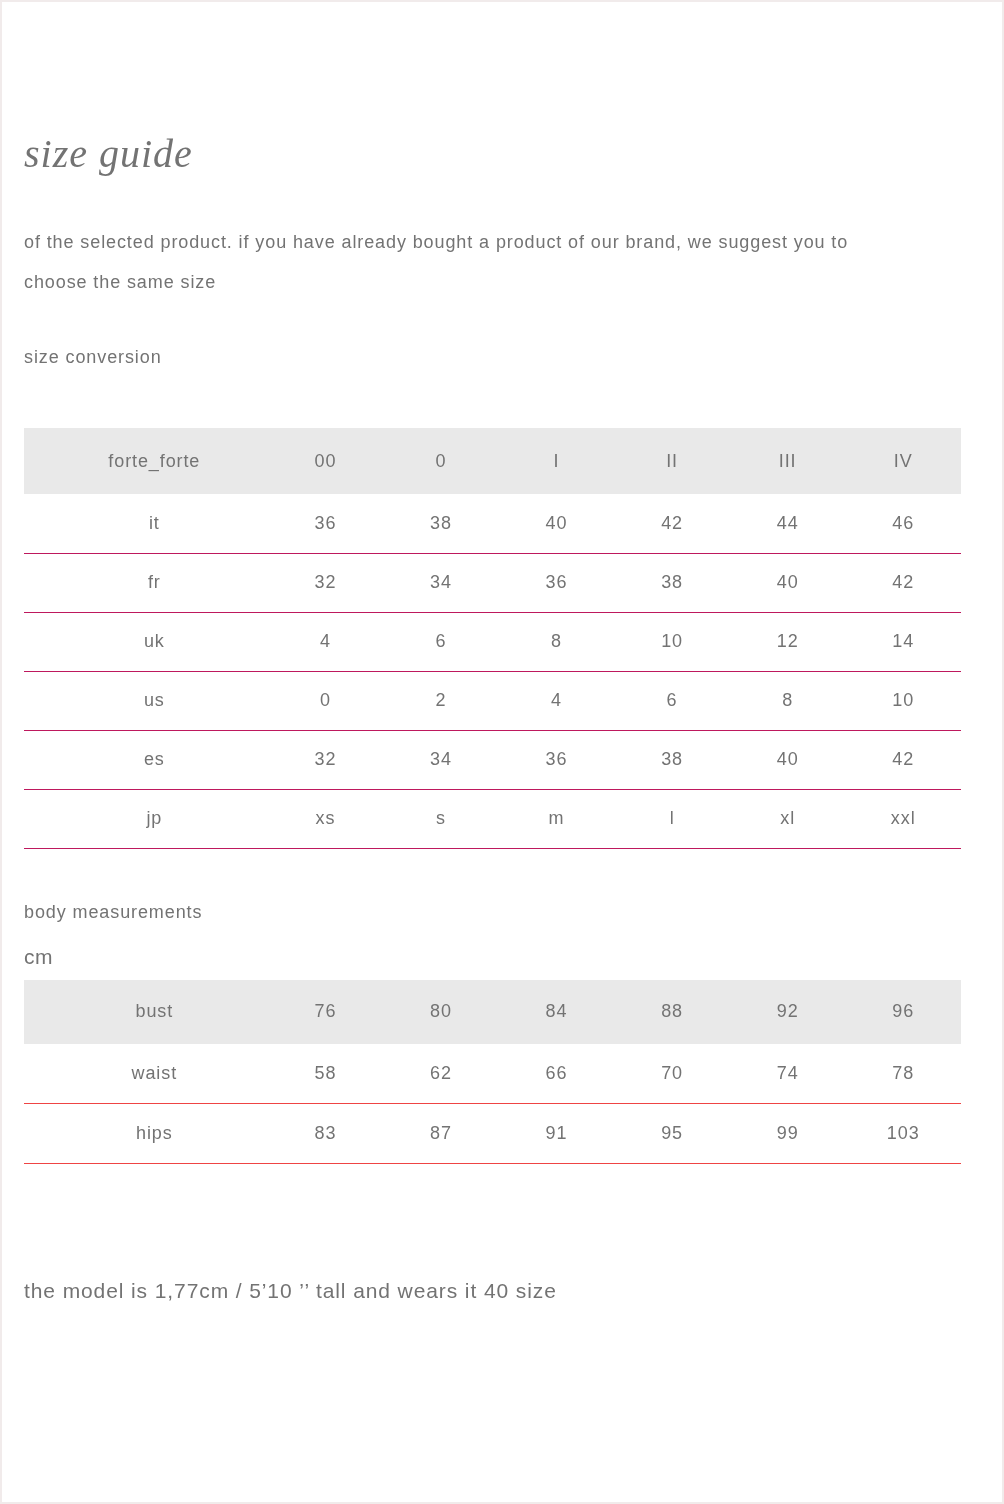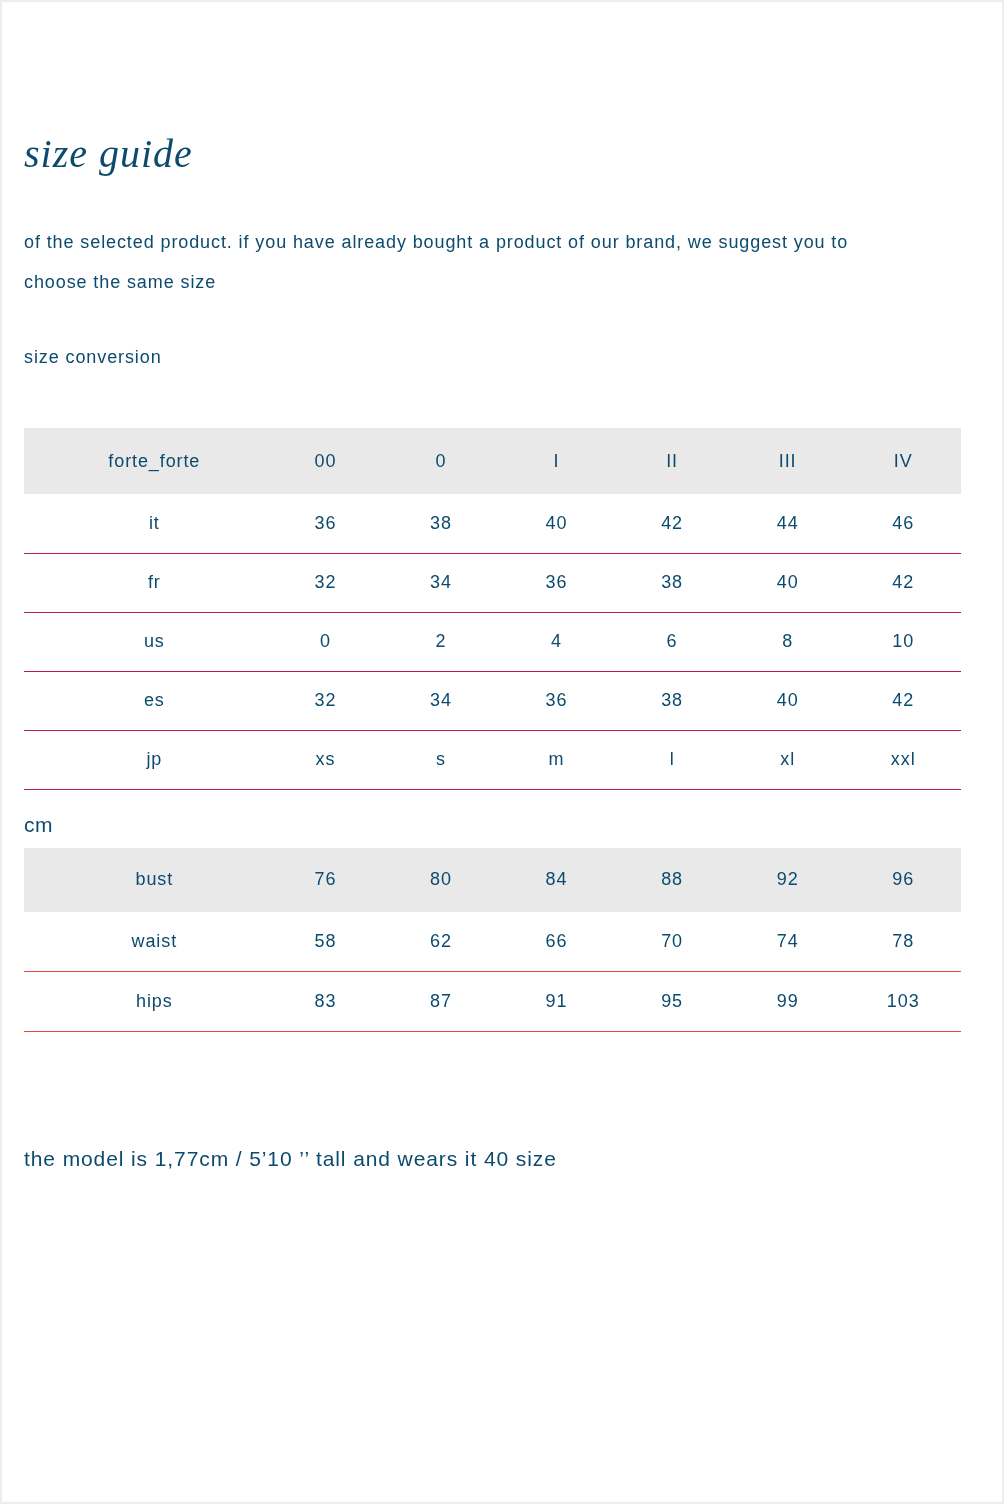--- a/index.html
+++ b/index.html
@@ -6,21 +6,21 @@
   html, body { margin: 0; padding: 0; background: #ffffff; }
   body { font-family: "Liberation Sans", sans-serif; }
 
   .page {
     position: relative;
     width: 1004px;
     height: 1504px;
     background: #ffffff;
     border: 2px solid #f1ebeb;
     padding: 0 41px 0 22px;
-    color: #0c4a6e;
+    color: #737373;
     overflow: hidden;
   }
 
   .title {
     font-family: "Liberation Serif", serif;
     font-style: italic;
     font-weight: normal;
     font-size: 40px;
     line-height: 48px;
     letter-spacing: 1px;
@@ -119,20 +119,29 @@
       <tr>
         <th class="label-cell">fr</th>
         <td class="val-cell">32</td>
         <td class="val-cell">34</td>
         <td class="val-cell">36</td>
         <td class="val-cell">38</td>
         <td class="val-cell">40</td>
         <td class="val-cell">42</td>
       </tr>
       <tr>
+        <th class="label-cell">uk</th>
+        <td class="val-cell">4</td>
+        <td class="val-cell">6</td>
+        <td class="val-cell">8</td>
+        <td class="val-cell">10</td>
+        <td class="val-cell">12</td>
+        <td class="val-cell">14</td>
+      </tr>
+      <tr>
         <th class="label-cell">us</th>
         <td class="val-cell">0</td>
         <td class="val-cell">2</td>
         <td class="val-cell">4</td>
         <td class="val-cell">6</td>
         <td class="val-cell">8</td>
         <td class="val-cell">10</td>
       </tr>
       <tr>
         <th class="label-cell">es</th>
@@ -148,20 +157,21 @@
         <td class="val-cell">xs</td>
         <td class="val-cell">s</td>
         <td class="val-cell">m</td>
         <td class="val-cell">l</td>
         <td class="val-cell">xl</td>
         <td class="val-cell">xxl</td>
       </tr>
     </tbody>
   </table>
 
+  <div class="bm-label">body measurements</div>
   <div class="cm-label">cm</div>
 
   <table class="tbl" id="body-table">
     <colgroup>
       <col class="c-label">
         <col>
         <col>
         <col>
         <col>
         <col>

